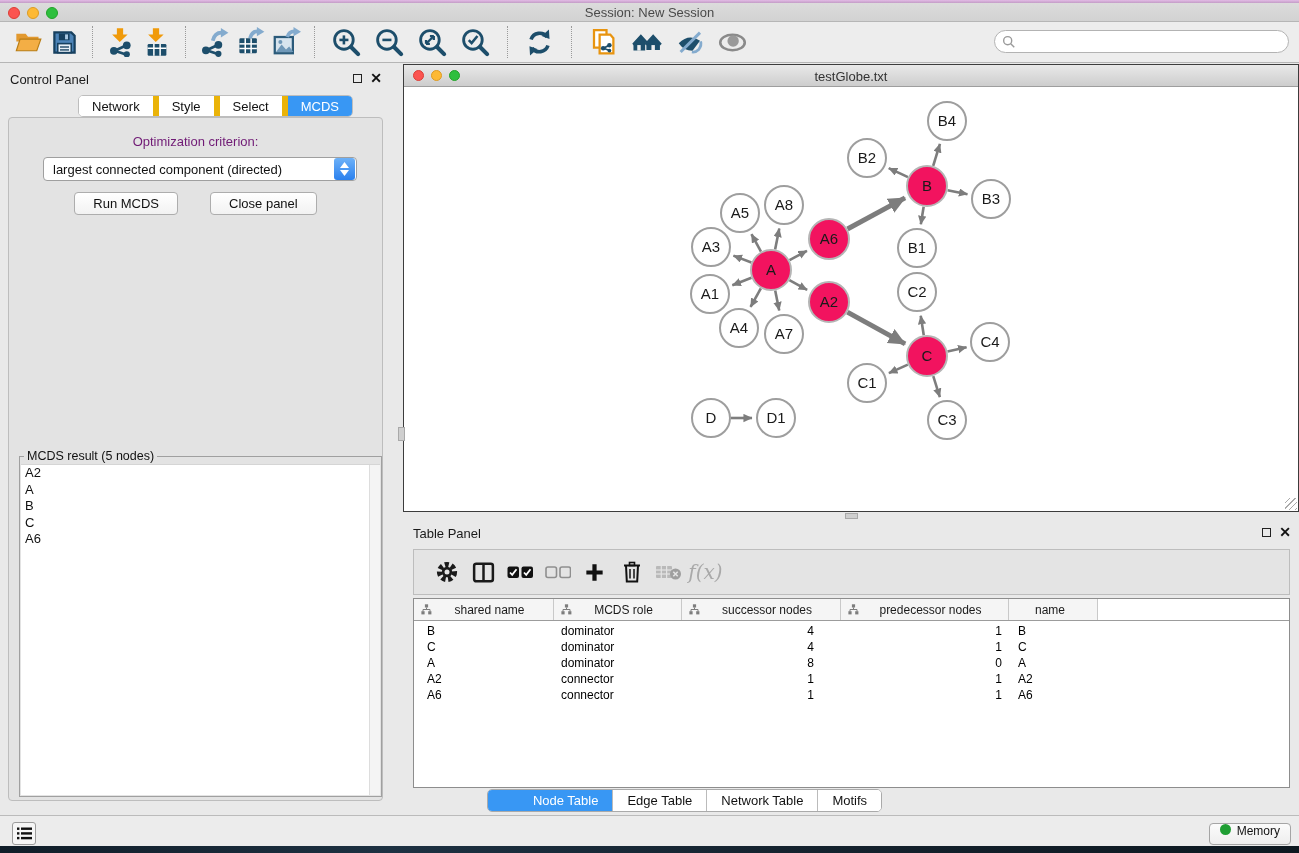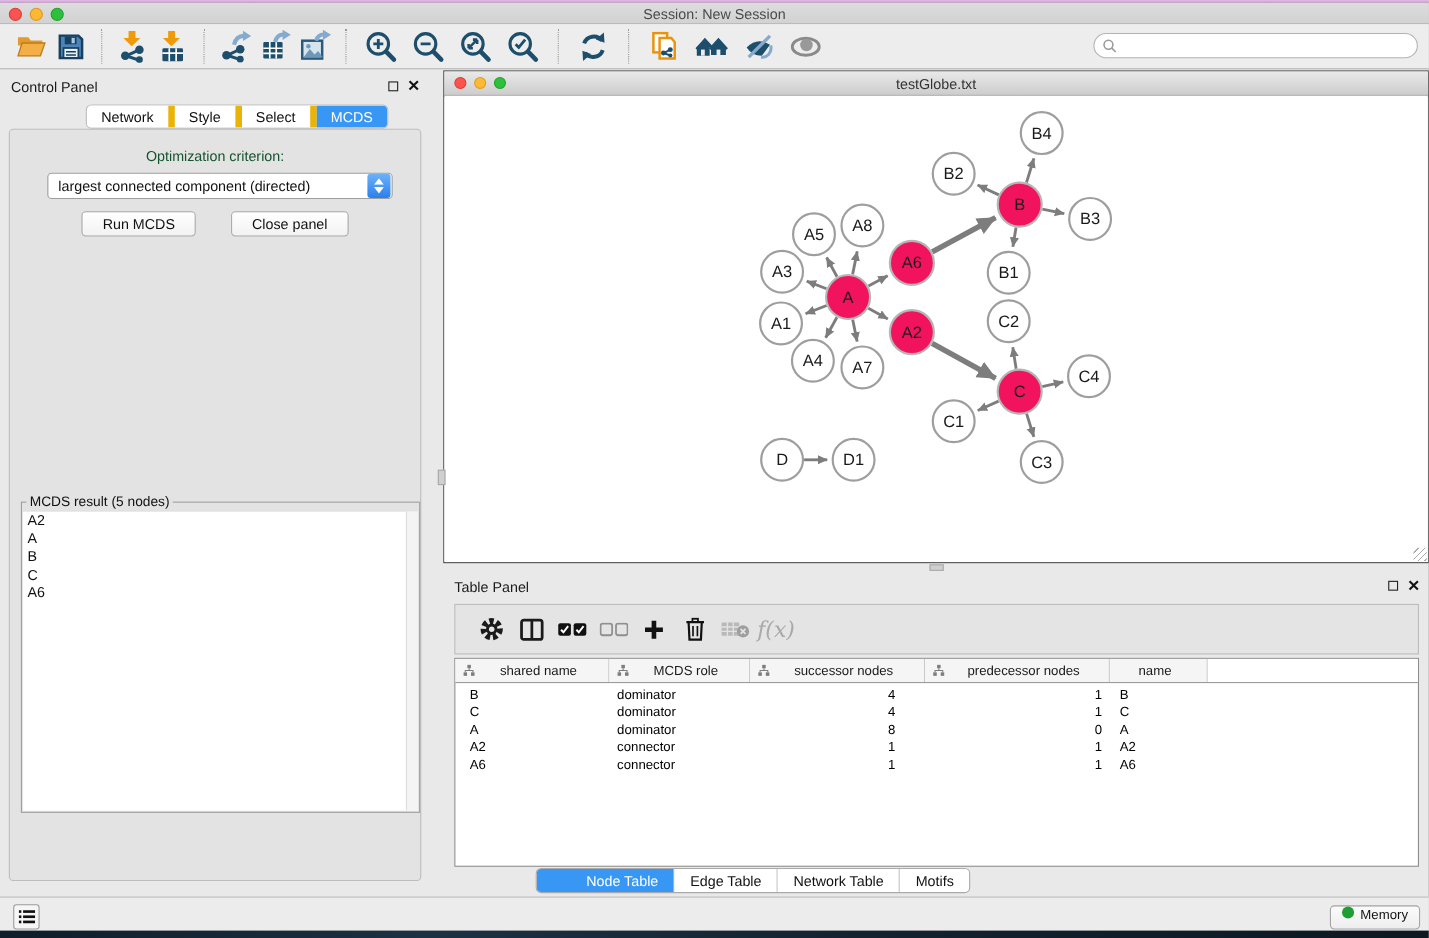--- a/index.html
+++ b/index.html
@@ -31,28 +31,28 @@
   .win-btns { position:absolute; right:8px; top:5px; display:flex; gap:8px; align-items:center; }
   .float-btn { width:9px; height:9px; border:1.6px solid #222; display:inline-block; cursor:pointer; }
   .close-btn { font-size:14px; font-weight:bold; color:#111; line-height:11px; cursor:pointer; }
 
   .cp-tabs { position:absolute; left:78px; top:95px; height:22px; display:flex; border:1px solid #bdbdbd; border-radius:5px; overflow:hidden; background:#fff; }
   .cp-tab { padding:0 13px; line-height:21px; font-size:13px; color:#111; background:#fff; border-right:6px solid #eab308; cursor:pointer; }
   .cp-tab:last-child { border-right:none; }
   .cp-tab.active { background:#3897f4; color:#fff; }
 
   .cp-body { position:absolute; left:8px; top:117px; width:375px; height:684px; background:#e3e3e3; border:1px solid #bdbdbd; border-radius:4px; }
-  .opt-label { position:absolute; left:0; width:100%; top:16px; text-align:center; font-size:13px; color:#14532d; }
+  .opt-label { position:absolute; left:0; width:100%; top:16px; text-align:center; font-size:13px; color:#701a75; }
   .criterion { position:absolute; left:34px; top:39px; width:314px; height:24px; background:#fff; border:1px solid #9f9f9f; border-radius:4px; display:flex; align-items:center; cursor:pointer; }
   .criterion .val { flex:1; font-size:13px; color:#111; padding-left:9px; white-space:nowrap; overflow:hidden; }
   .criterion .stepper { width:21px; height:22px; border-radius:3px; background:linear-gradient(#6db1f8,#2a80ee); margin-right:1px; display:flex; flex-direction:column; align-items:center; justify-content:center; gap:2px; }
   .cp-buttons { position:absolute; left:0; top:74px; width:100%; display:flex; justify-content:center; gap:32px; }
   .btn { background:linear-gradient(#ffffff,#f2f2f2); border:1px solid #adadad; border-radius:4px; height:23px; padding:0 18px; font-size:13px; color:#111; line-height:21px; cursor:pointer; }
 
-  .result-box { position:absolute; left:10px; top:338px; width:363px; height:283px; border:1px solid #a0a0a0; }
+  .result-box { position:absolute; left:10px; top:338px; width:363px; height:341px; border:1px solid #a0a0a0; }
   .result-legend { position:absolute; left:4px; top:-8px; background:#e3e3e3; font-size:12.5px; color:#111; padding:0 3px; }
   .result-list { position:absolute; left:1px; top:7px; right:1px; bottom:1px; background:#fff; border-top:1px solid #d5d5d5; overflow:hidden; }
   .result-list .scroll { position:absolute; right:0; top:0; bottom:0; width:11px; background:#f4f4f4; border-left:1px solid #ddd; }
   .result-item { font-size:13px; color:#111; line-height:16.5px; padding-left:4px; }
 
   
   .net-frame { position:absolute; left:403px; top:64px; width:896px; height:448px; border:1px solid #3c3c3c; background:#fff; }
   .net-titlebar { position:absolute; left:0; top:0; width:100%; height:22px; background:linear-gradient(#e9e9e9,#cdcdcd); border-bottom:1px solid #9e9e9e; }
   .net-titlebar .title { position:absolute; left:0; right:0; top:4px; text-align:center; font-size:13px; color:#333; }
   .net-lights { position:absolute; left:9px; top:5px; display:flex; gap:7px; }

